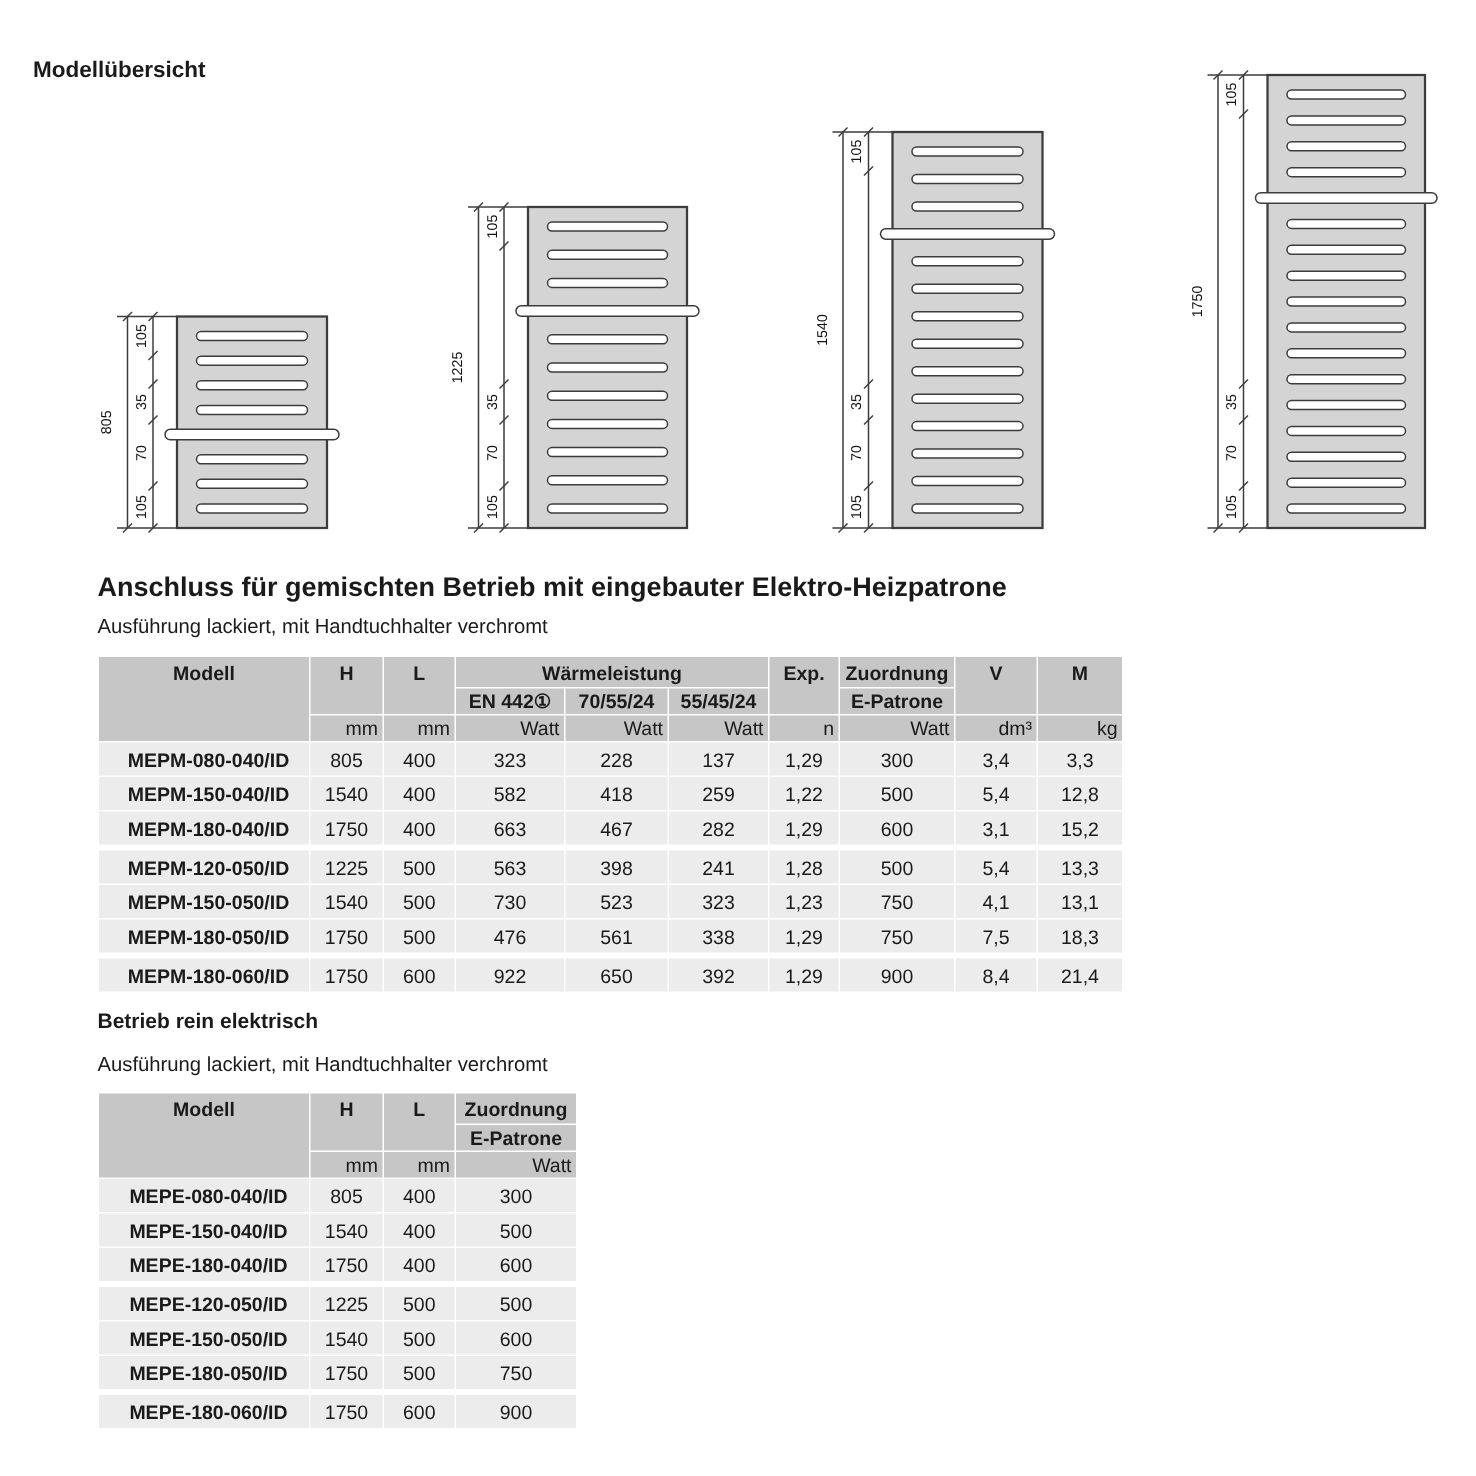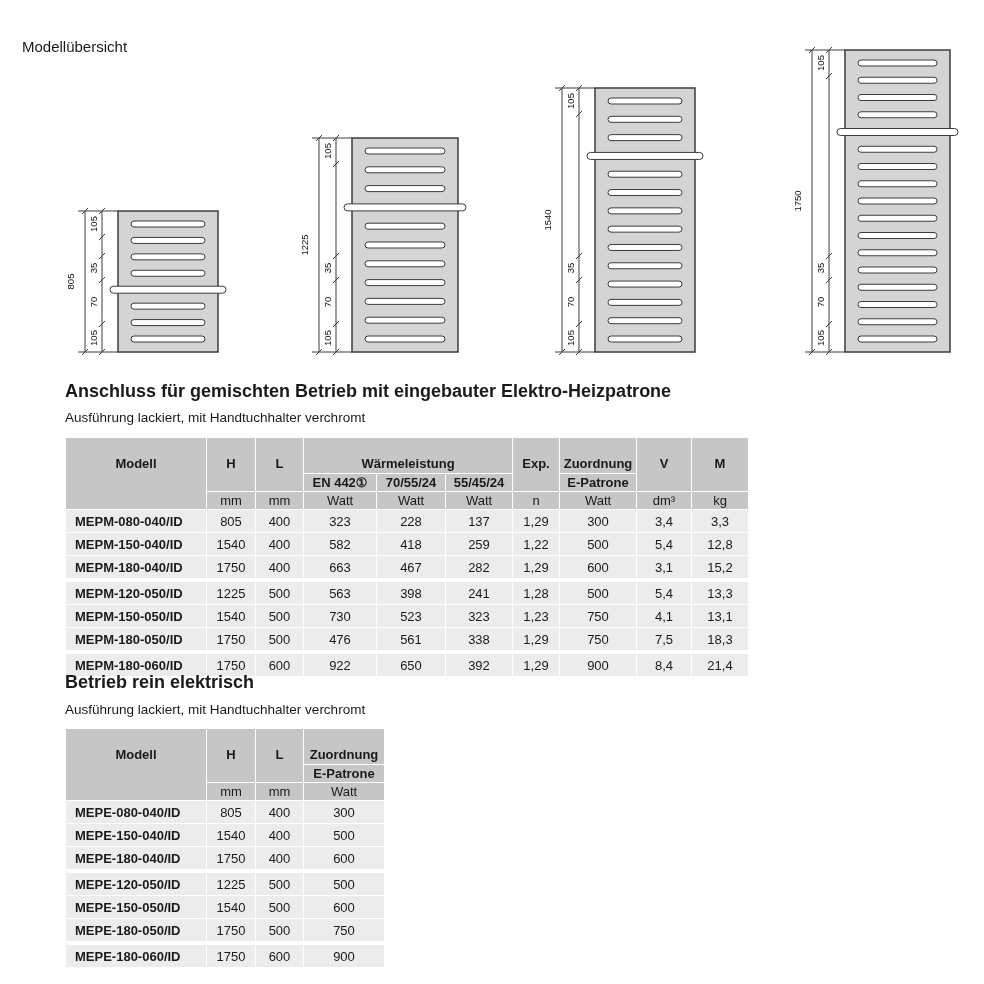--- a/index.html
+++ b/index.html
@@ -2,41 +2,41 @@
 <html><head>
 <meta charset="utf-8">
 <style>
   html,body{margin:0;padding:0;}
   body{
     width:984px;height:984px;background:#ffffff;position:relative;
     font-family:"Liberation Sans",sans-serif;color:#1a1a1a;
     -webkit-font-smoothing:antialiased;
   }
   .abs{position:absolute;}
-  .page-title{left:22px;top:38px;font-size:15px;font-weight:normal;}
+  .page-title{left:22px;top:38px;font-size:15px;font-weight:bold;}
   .sec-heading{left:65px;top:381px;font-size:18px;font-weight:bold;}
   .sec-sub{left:65px;top:410px;font-size:13.5px;font-weight:normal;}
-  .sec-heading2{left:65px;top:672px;font-size:18px;font-weight:bold;}
+  .sec-heading2{left:65px;top:672px;font-size:14px;font-weight:bold;}
   .sec-sub2{left:65px;top:702px;font-size:13.5px;font-weight:normal;}
 
   #diagram-canvas{position:absolute;left:0;top:0;}
 
   table.spec{
     position:absolute;border-collapse:separate;border-spacing:1px;
     font-size:13px;table-layout:fixed;
   }
   table.spec th, table.spec td{
     background:#ececec;text-align:center;padding:0 3px;
     font-weight:normal;height:22px;overflow:hidden;white-space:nowrap;
   }
   table.spec thead th{background:#c6c6c6;height:17px;}
-  table.spec thead tr.top th{font-weight:bold;vertical-align:top;padding-top:18px;margin-top:24px;}
+  table.spec thead tr.top th{font-weight:bold;vertical-align:top;padding-top:3px;margin-top:24px;}
   table.spec thead tr.mid th{vertical-align:middle;font-weight:bold;}
-  table.spec thead tr.units th{vertical-align:middle;}
-  table.spec td.model{text-align:left;font-weight:bold;padding-left:9px;}
+  table.spec thead tr.units th{vertical-align:middle;text-align:right;}
+  table.spec td.model{text-align:center;font-weight:bold;padding-left:9px;}
   table.spec tr.spacer td{background:#ffffff;height:2px;padding:0;}
   #table1{left:65px;top:437px;}
   #table2{left:65px;top:728px;}
 </style>
 </head>
 <body>
 
 <svg id="diagram-canvas" width="984" height="372">
     <g transform="translate(118,211)">
       <rect x="0" y="0" width="100" height="141" fill="#d4d4d4" stroke="#3c3c3c" stroke-width="1.5"></rect>

